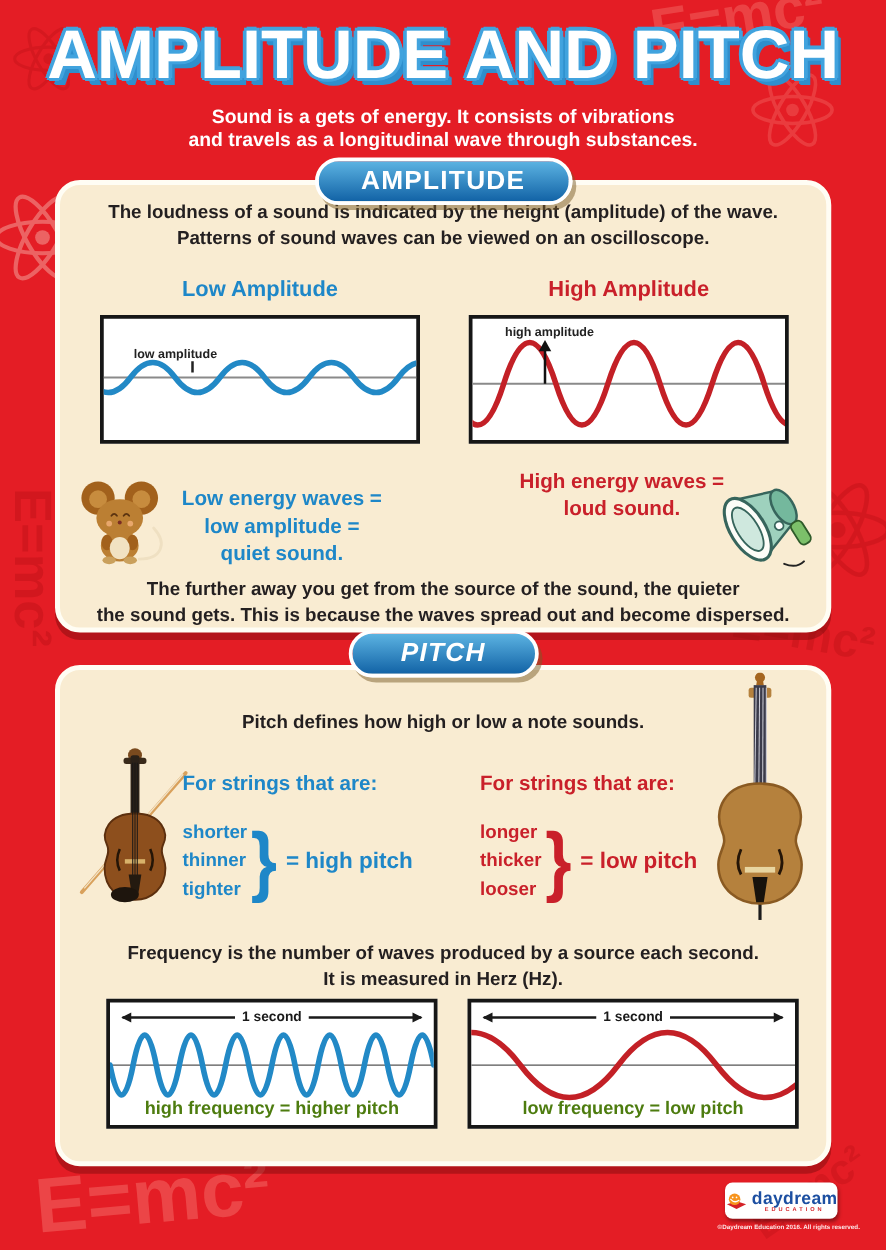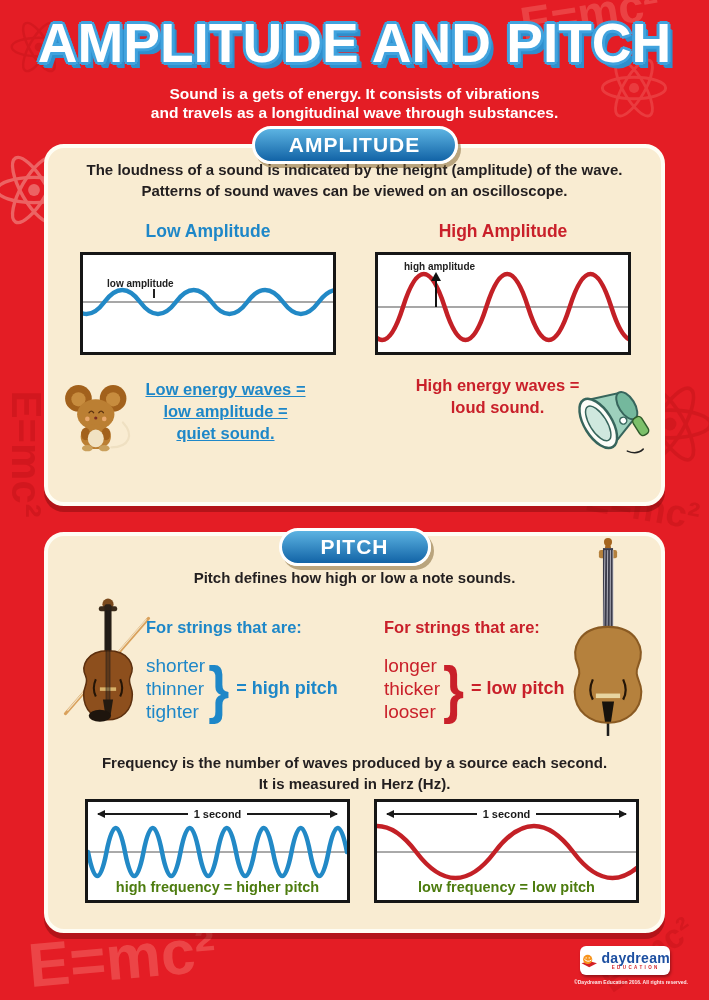--- a/index.html
+++ b/index.html
@@ -20,21 +20,21 @@
   .card{position:absolute;left:44px;width:621px;background:#f9ecd2;border:4px solid #fffdf4;
         border-radius:20px;box-shadow:0 6px 0 rgba(120,10,12,.45);box-sizing:border-box;}
   #amplitude-card{top:144px;height:362px;}
   #pitch-card{top:532px;height:401px;}
   .pill{position:absolute;left:50%;transform:translateX(-50%);height:38px;
         background:linear-gradient(#5cb3e2,#1263a6);border:3px solid #fff;border-radius:22px;
         color:#fff;font-weight:bold;font-size:21px;letter-spacing:1px;display:flex;
         align-items:center;justify-content:center;box-shadow:3px 4px 0 rgba(122,92,40,.5);
         box-sizing:border-box;z-index:5;}
   #amplitude-pill{top:126px;width:206px;text-align:center;}
-  #pitch-pill{top:528px;width:152px;}
+  #pitch-pill{top:504px;width:152px;font-style:italic;}
   .center-text{position:absolute;left:44px;width:621px;text-align:center;font-weight:bold;
                color:#231f20;font-size:15px;line-height:21px;}
   .blue-text{color:#1e87c8!important;}
   .red-text{color:#c9202a!important;}
   
   .wave-title{position:absolute;top:221px;width:256px;text-align:center;font-size:17.5px;font-weight:bold;}
   .wave-box{position:absolute;top:252px;width:256px;height:103px;background:#fff;
             border:3px solid #161616;box-sizing:border-box;}
   .wave-svg{position:absolute;left:0;top:0;width:100%;height:100%;display:block;}
   .midline{stroke:#8a8a8a;stroke-width:1.5;}
@@ -43,21 +43,21 @@
   .wave-annotation{position:absolute;font-size:10px;font-weight:bold;color:#222;white-space:nowrap;}
   .amp-tick{position:absolute;width:2px;background:#222;}
   
   .energy-text{position:absolute;width:195px;text-align:center;font-weight:bold;
                font-size:16.5px;line-height:22px;}
   .figure{position:absolute;}
   
   .strings-block{position:absolute;width:215px;}
   .strings-title{font-size:16.5px;font-weight:bold;margin-bottom:17px;}
   .strings-row{display:flex;align-items:center;}
-  .strings-items div{font-size:19px;font-weight:normal;line-height:23px;}
+  .strings-items div{font-size:15px;font-weight:bold;line-height:23px;}
   .brace{font-size:54px;font-weight:bold;transform:scaleY(1.15);margin:0 7px 0 3px;line-height:1;}
   .strings-result{font-size:18px;font-weight:bold;white-space:nowrap;}
   
   .freq-box{position:absolute;top:799px;width:265px;height:104px;background:#fff;
             border:3px solid #161616;box-sizing:border-box;}
   .freq-header{position:absolute;top:6px;left:10px;right:10px;display:flex;align-items:center;gap:6px;z-index:3;}
   .freq-label{font-size:11px;font-weight:bold;color:#1a1a1a;white-space:nowrap;}
   .arr{flex:1;height:2px;background:#1a1a1a;position:relative;}
   .arr-l::before{content:"";position:absolute;left:-1px;top:-3.5px;border-top:4.5px solid transparent;
                  border-bottom:4.5px solid transparent;border-right:8px solid #1a1a1a;}
@@ -169,21 +169,21 @@
     <ellipse cx="42.5" cy="68" rx="9" ry="10" fill="#f1e2c2"></ellipse>
     <path d="M35 39 q2.5 -3.5 5 0" fill="none" stroke="#5c3410" stroke-width="1.6" stroke-linecap="round"></path>
     <path d="M46 39 q2.5 -3.5 5 0" fill="none" stroke="#5c3410" stroke-width="1.6" stroke-linecap="round"></path>
     <circle cx="42.5" cy="45" r="1.8" fill="#7a2d23"></circle>
     <circle cx="33" cy="46" r="2.6" fill="#e8a76c"></circle>
       <circle cx="52" cy="46" r="2.6" fill="#e8a76c"></circle>
     <ellipse cx="33" cy="79" rx="6" ry="3.5" fill="#caa05c"></ellipse>
     <ellipse cx="52" cy="79" rx="6" ry="3.5" fill="#caa05c"></ellipse>
   </svg>
 
-  <div class="energy-text blue-text" style="left:128px;top:378px;text-decoration:underline;">
+  <div class="energy-text blue-text" style="left:128px;top:388px;">
     <div>Low energy waves =</div>
     <div>low amplitude =</div>
     <div>quiet sound.</div>
   </div>
 
   <div class="energy-text red-text" style="left:400px;top:374px;">
     <div>High energy waves =</div>
     <div>loud sound.</div>
   </div>
 
@@ -192,20 +192,24 @@
       <path d="M30 20 L64 32 Q72 47 64 62 L30 74 Z" fill="#9ed1bd" stroke="#37655c" stroke-width="2"></path>
       <ellipse cx="64" cy="47" rx="8" ry="15.5" fill="#74b89d" stroke="#37655c" stroke-width="2"></ellipse>
       <ellipse cx="30" cy="47" rx="14" ry="28" fill="#fdfdf8" stroke="#37655c" stroke-width="2.5"></ellipse>
       <ellipse cx="30" cy="47" rx="8.5" ry="20" fill="#cfe8de" stroke="#37655c" stroke-width="1.5"></ellipse>
       <rect x="60" y="62" width="10" height="20" rx="4" fill="#7cc06a" stroke="#2f5b2a" stroke-width="1.5"></rect>
       <circle cx="53" cy="58" r="3.5" fill="#fff" stroke="#37655c" stroke-width="1.5"></circle>
     </g>
     <path d="M62 84 q10 4 16 -2" fill="none" stroke="#222" stroke-width="1.6" stroke-linecap="round"></path>
   </svg>
 
+  <div class="center-text" style="top:461px;">
+    <div>The further away you get from the source of the sound, the quieter</div>
+    <div>the sound gets. This is because the waves spread out and become dispersed.</div>
+  </div>
 
   <div class="card" id="pitch-card"></div>
   <div class="pill" id="pitch-pill">PITCH</div>
 
   <div class="center-text" style="top:567px;">Pitch defines how high or low a note sounds.</div>
 
   <svg class="figure" style="left:54px;top:592px;width:108px;height:142px;" viewBox="0 0 100 140">
     <line x1="8" y1="120" x2="90" y2="26" stroke="#d9a15c" stroke-width="3" stroke-linecap="round"></line>
     <line x1="10" y1="117" x2="88" y2="27" stroke="#f2e4c8" stroke-width="1"></line>
     <circle cx="50" cy="12" r="5.5" fill="#7a4a1e"></circle>

